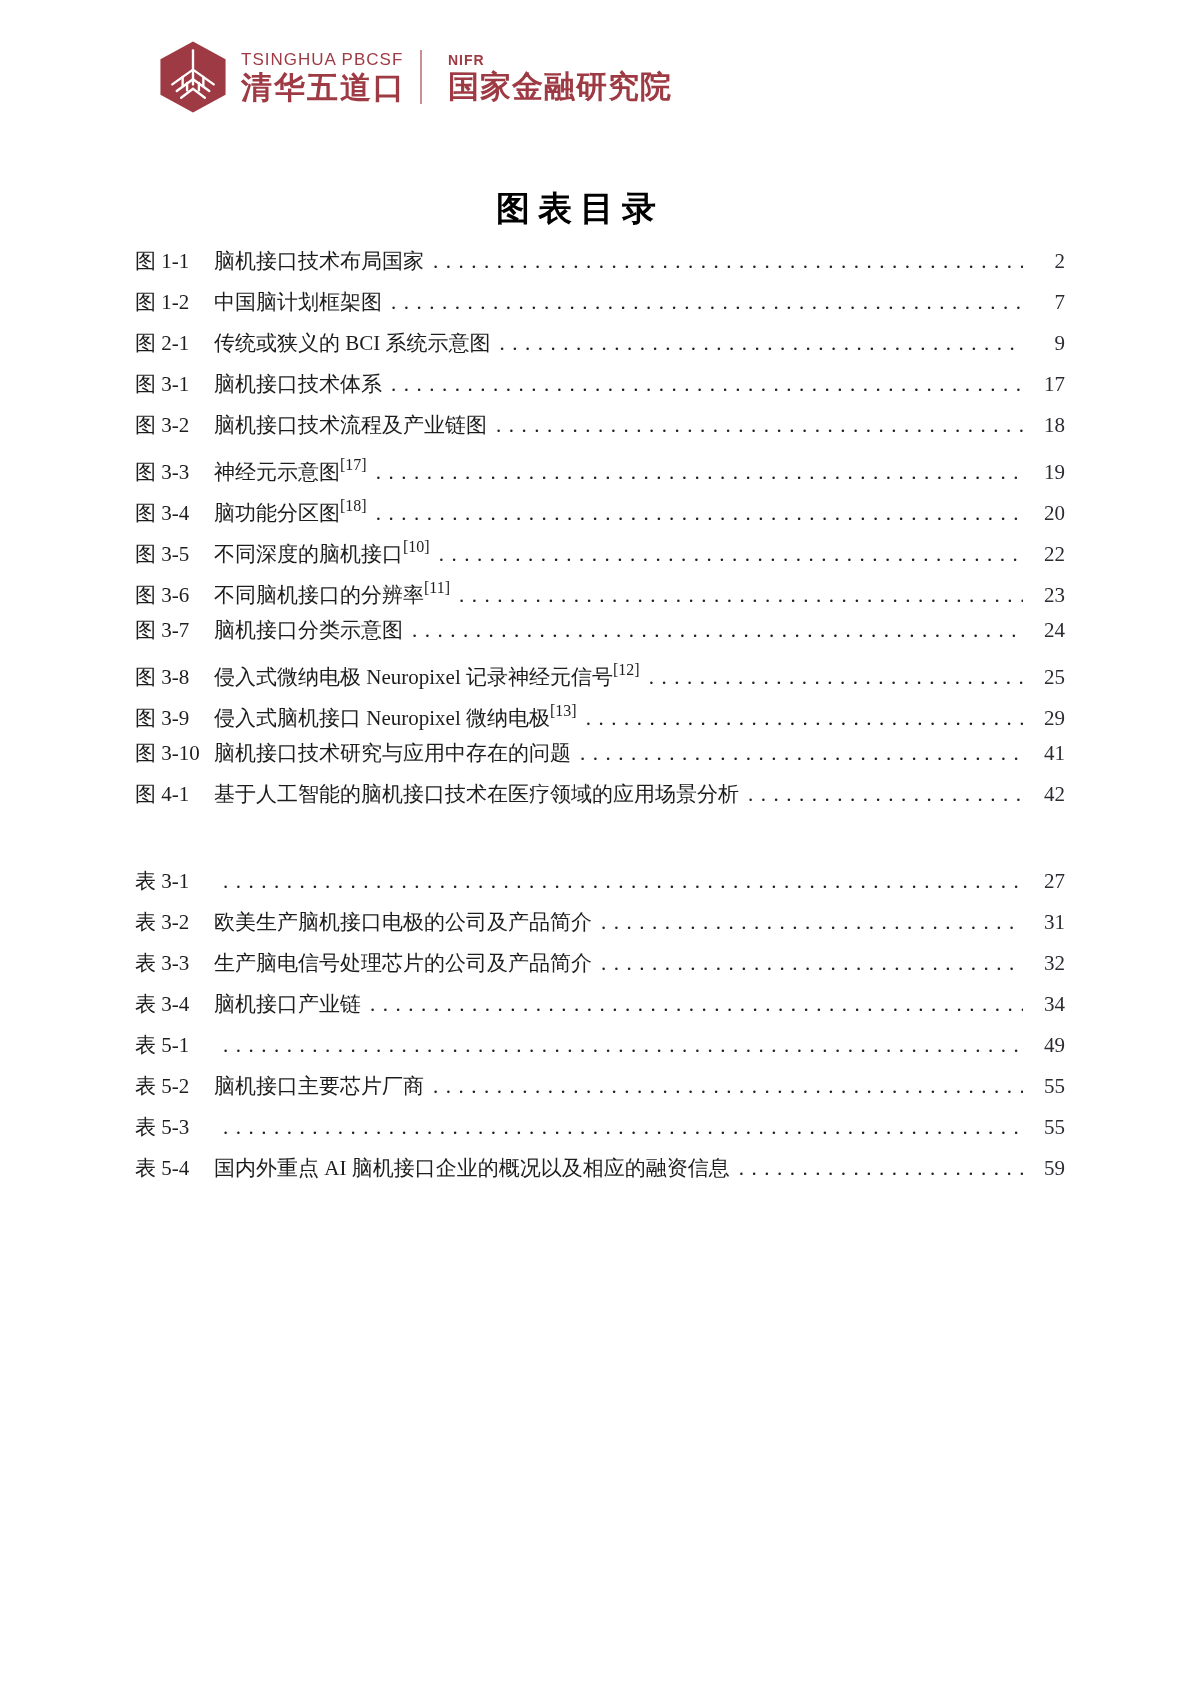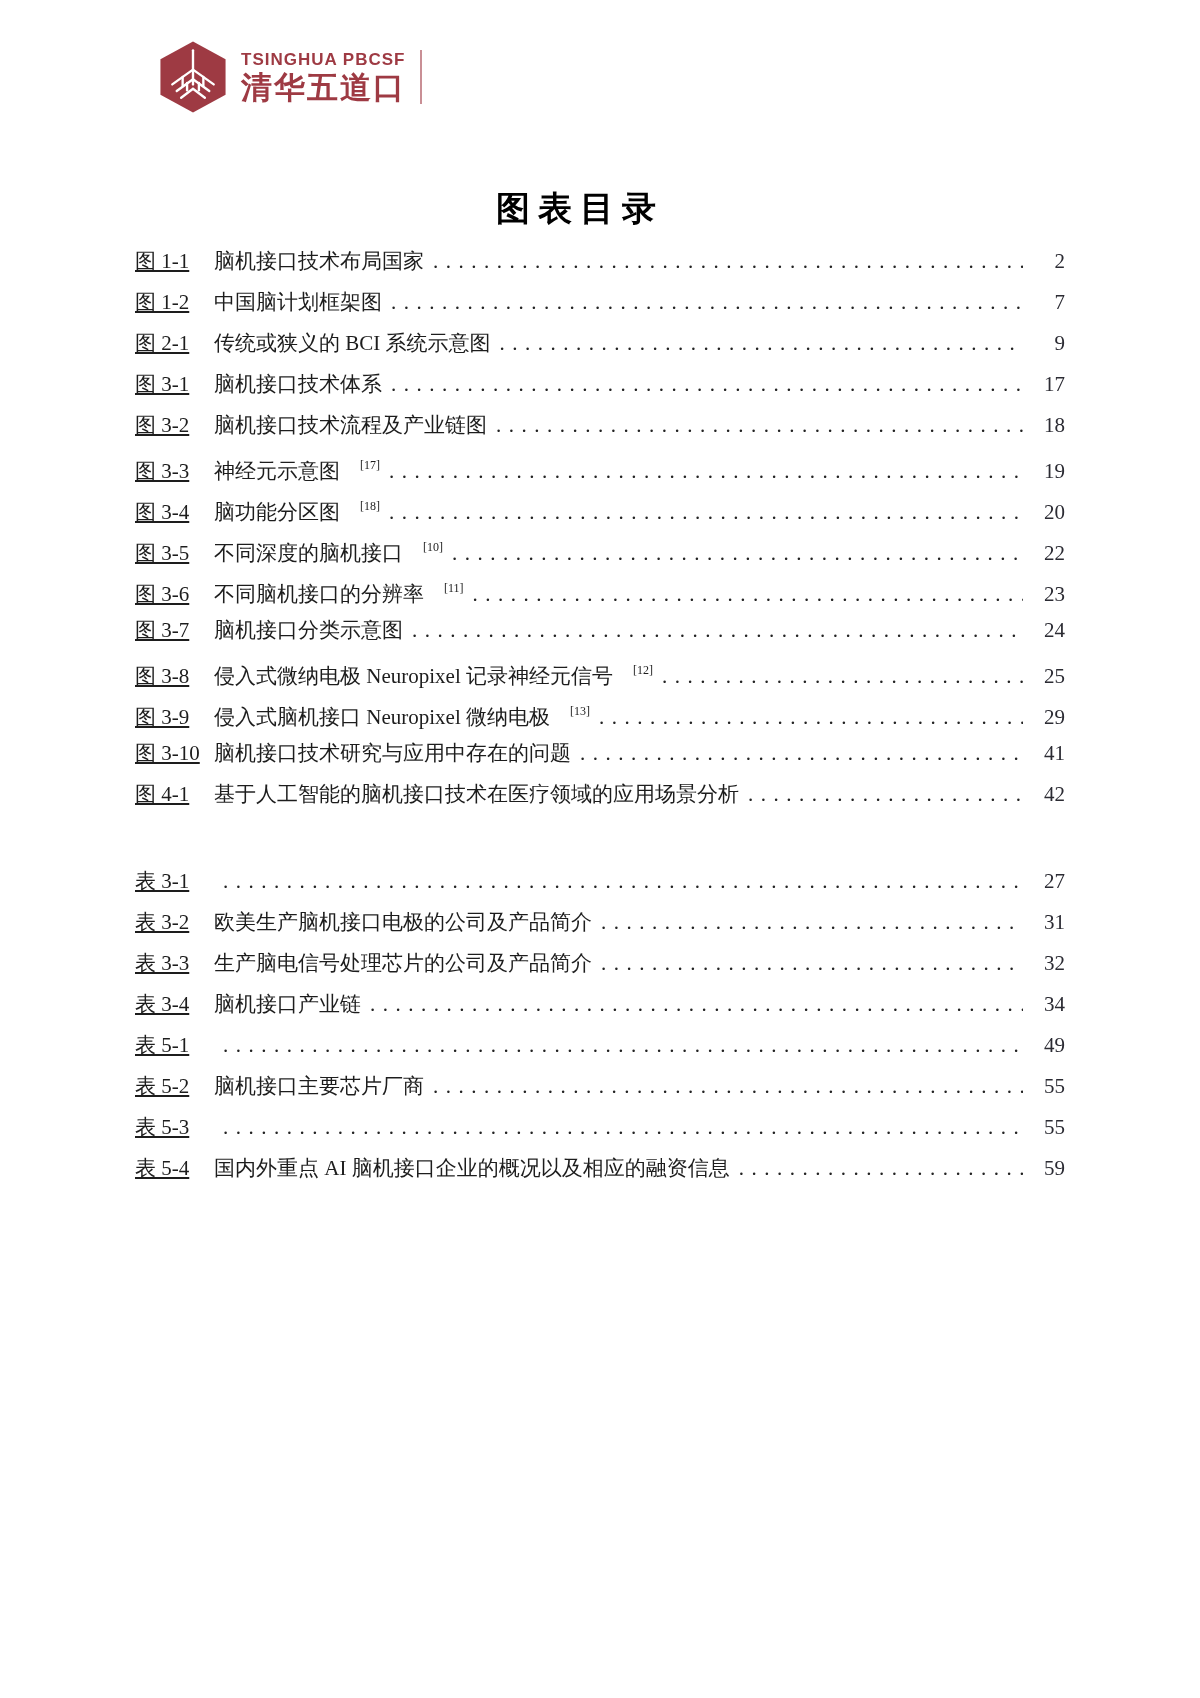--- a/index.html
+++ b/index.html
@@ -9,21 +9,21 @@
     color:#1d1d1d;
   }
   
   .header{
     position:absolute;top:40px;left:155px;
     display:flex;align-items:center;
   }
   .hexwrap{width:76px;height:74px;flex:none;}
   .logo-text{display:flex;flex-direction:column;margin-left:10px;line-height:1;}
   .brand{color:#9e3a43;font-family:"Liberation Sans","DejaVu Sans",sans-serif;}
-  .en1{font-size:17px;font-weight:bold;letter-spacing:1px;margin-bottom:4px;}
+  .en1{font-size:17px;font-weight:normal;letter-spacing:1px;margin-bottom:4px;}
   .cn1{font-size:31px;font-weight:bold;letter-spacing:2px;}
   .divider{width:2px;height:54px;background:#c98f95;margin:0 16px 0 14px;flex:none;}
   .en2{font-size:14px;font-weight:bold;letter-spacing:1px;margin-bottom:4px;}
   .cn2{font-size:31px;font-weight:bold;letter-spacing:1px;}
   
   .doc-title{
     position:absolute;top:163px;left:0;width:1160px;
     text-align:center;font-size:34px;font-weight:bold;letter-spacing:8px;
     color:#000;
     font-family:Liberation Serif, serif;
@@ -32,23 +32,23 @@
   .toc{
     position:absolute;top:250px;left:135px;width:930px;
     font-size:21px;
   }
   .toc-section{display:block;}
   .toc-section.tables{margin-top:46px;}
   .row{
     display:flex;align-items:baseline;
     height:41px;line-height:22px;white-space:nowrap;
   }
-  .lbl{flex:none;min-width:79px;text-decoration:underline;}
+  .lbl{flex:none;min-width:79px;}
   .ttl{flex:none;}
-  .ttl sup{font-size:12px;position:relative;top:-1px;letter-spacing:0;margin-left:20px;}
+  .ttl sup{font-size:16px;position:relative;top:-1px;letter-spacing:0;}
   .dots{
     flex:1 1 auto;overflow:hidden;white-space:nowrap;
     letter-spacing:7.5px;margin-left:9px;margin-right:2px;
     color:#232323;
   }
   .pg{flex:none;min-width:40px;text-align:right;color:#2b2b33;}
 </style>
 </head>
 <body>
 
@@ -66,20 +66,24 @@
         <line x1="42" y1="58" x2="42" y2="68"></line>
         <line x1="58" y1="58" x2="58" y2="68"></line>
       </g>
     </svg>
   </div>
   <div class="logo-text">
     <span class="brand en1">TSINGHUA PBCSF</span>
     <span class="brand cn1">清华五道口</span>
   </div>
   <div class="divider"></div>
+  <div class="logo-text">
+    <span class="brand en2">NIFR</span>
+    <span class="brand cn2">国家金融研究院</span>
+  </div>
 </div>
 
 <h1 class="doc-title">图表目录</h1>
 
 <div class="toc">
 
   <div class="toc-section figures">
 
   <div class="row">
         <span class="lbl">图 1-1</span>

